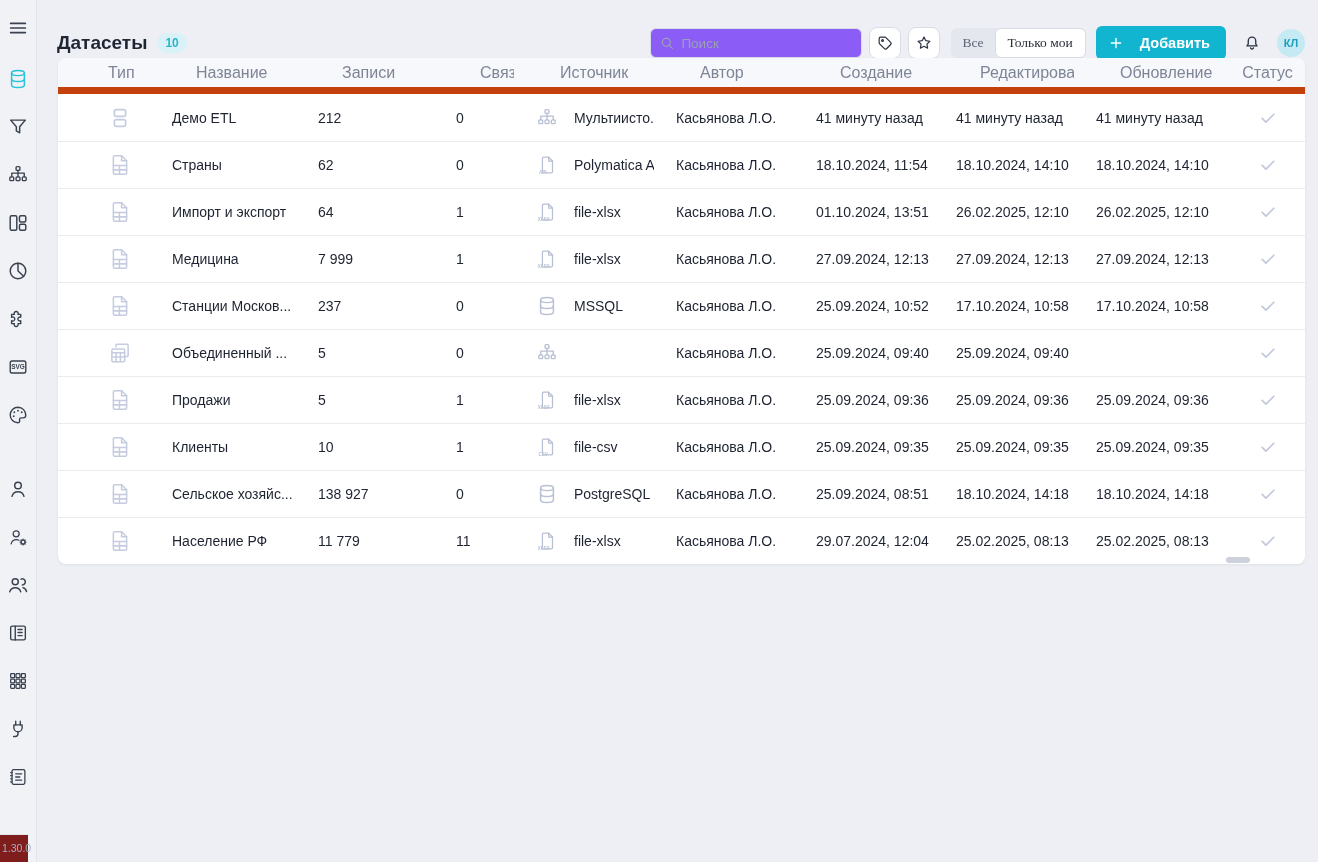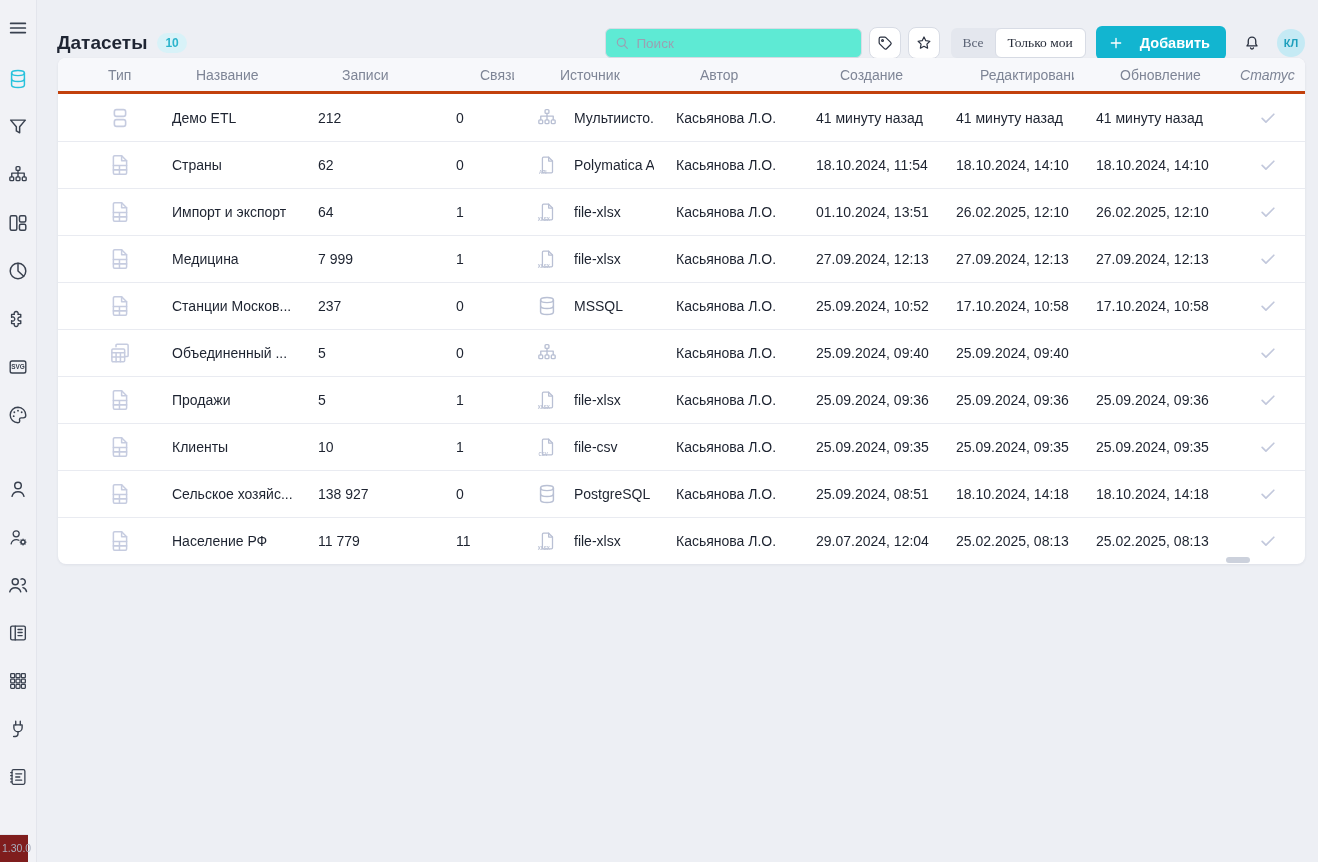--- a/index.html
+++ b/index.html
@@ -43,21 +43,21 @@
     padding:0 13px 0 20px;
   }
   .page-title { font-size:19px; font-weight:700; color:#1f2533; }
   .count-badge {
     margin-left:10px; background:#d8f2f8; color:#2cb4cc;
     font-size:12px; font-weight:700;
     padding:3px 8px; border-radius:11px;
   }
   .topbar .spacer { flex:1; }
   .search-box {
-    width:257px; height:30px; background:#5eead4;
+    width:212px; height:30px; background:#8b5cf6;
     border:1px solid #d8dce5; border-radius:6px;
     display:flex; align-items:center; padding:0 8px; gap:6px;
   }
   .search-box svg { color:#9aa1b2; flex:none; }
   .search-box input {
     border:none; outline:none; width:100%; font-size:13.5px;
     font-family:"Liberation Sans", sans-serif; color:#1d2330; background:transparent;
   }
   .search-box input::placeholder { color:#9aa1b2; }
   .icon-btn {
@@ -97,26 +97,26 @@
     background:#fff; border-radius:8px;
     box-shadow:0 1px 3px rgba(30,40,70,.07);
     overflow:hidden;
   }
   .thead, .trow {
     display:grid;
     grid-template-columns:92px 146px 138px 80px 140px 140px 140px 140px 156px 1fr;
     align-items:center;
   }
   .thead {
-    height:36px; background:#f7f8fb; border-bottom:3px solid #c2410c;
-    font-size:14px; color:#7e8596;
+    height:36px; background:#f7f8fb; border-bottom:7px solid #c2410c;
+    font-size:16px; color:#7e8596;
   }
   .th { padding-left:46px; white-space:nowrap; overflow:hidden; }
   .th-type { padding-left:50px; }
-  .th-status { padding-left:0; text-align:center;font-style:italic; }
+  .th-status { padding-left:0; text-align:center; }
   .trow { height:47px; font-size:14px; color:#1d2330; cursor:pointer; }
   .trow + .trow { border-top:1px solid #e9ebf1; }
   .c { padding-left:22px; white-space:nowrap; overflow:hidden; }
   .c-type { padding-left:49px; color:#c6cce0; }
   .c-src { display:flex; align-items:center; gap:16px; color:#1d2330; }
   .c-src .srcicon { color:#b9c0d4; flex:none; }
   .c-status { padding-left:0; display:flex; justify-content:center; color:#c2c8dc; }
   .scroll-thumb {
     position:absolute; bottom:1px; right:55px;
     width:24px; height:6px; border-radius:3px; background:#ccd1dc;

